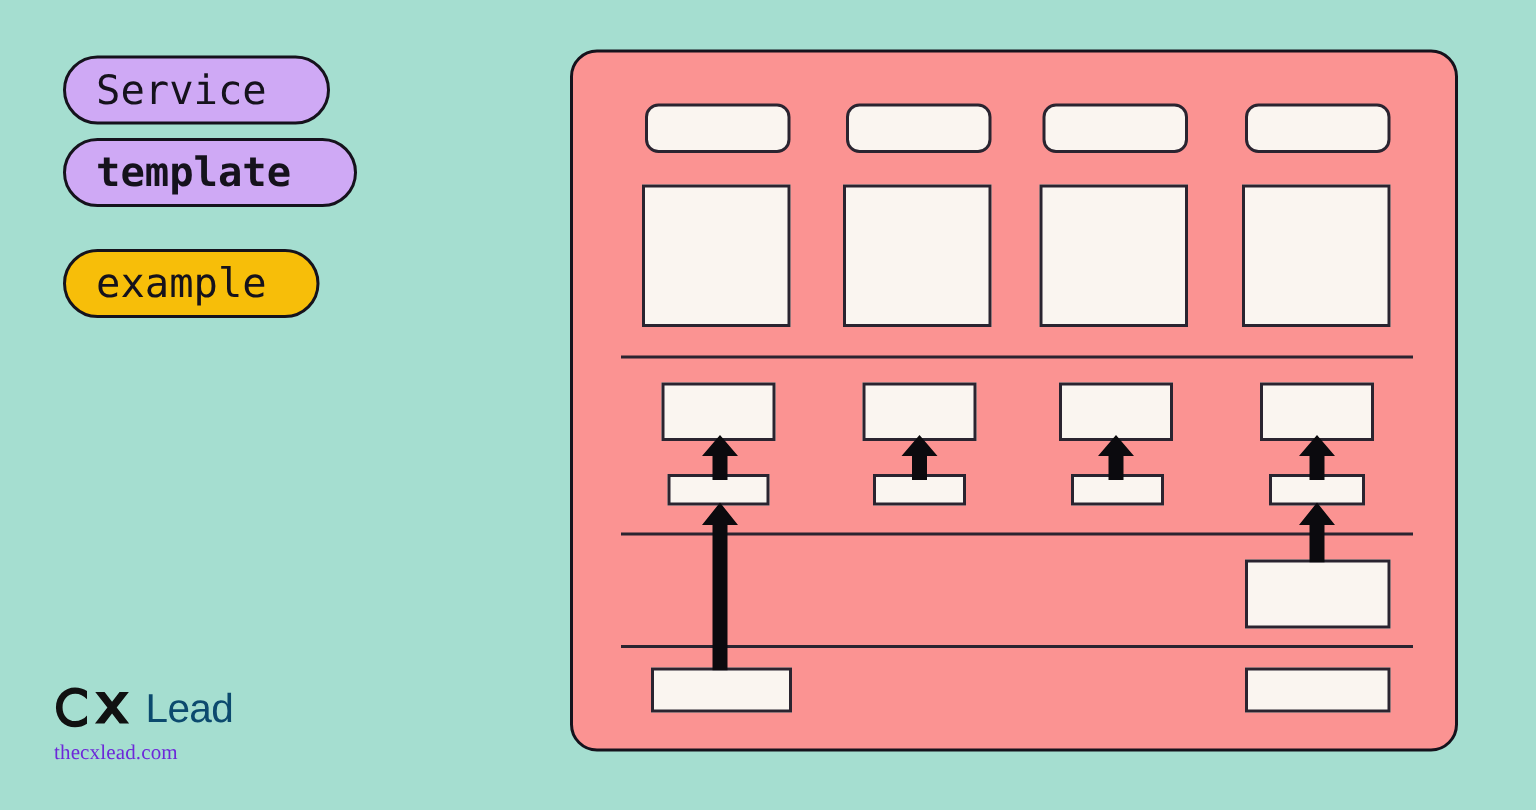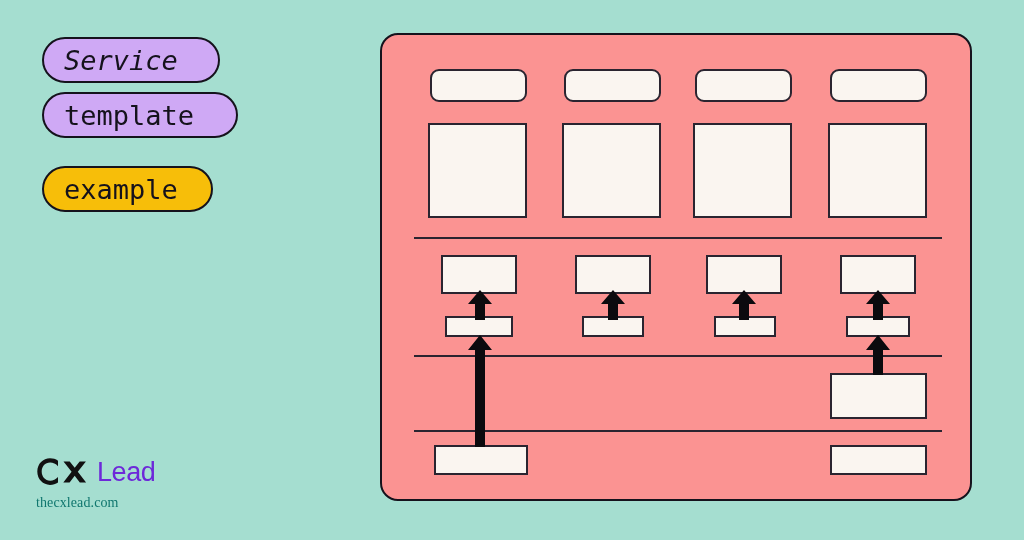--- a/index.html
+++ b/index.html
@@ -59,29 +59,29 @@
     height: 34px;
   }
   .logo-mark {
     width: 54px;
     height: 30px;
     display: block;
   }
   .logo-word {
     font-family: "Liberation Sans", sans-serif;
     font-size: 27px;
-    color: #6d28d9;
+    color: #0c4a6e;
     margin-left: 7px;
     line-height: 1;
     letter-spacing: -0.4px;
   }
   .logo-url {
     font-family: "Liberation Serif", "DejaVu Serif", serif;
     font-size: 14px;
-    color: #0f766e;
+    color: #6d28d9;
     margin-top: 6px;
     letter-spacing: 0.1px;
   }
 
   
   .panel {
     position: absolute;
     left: 380px;
     top: 33px;
     width: 592px;
@@ -108,24 +108,24 @@
   .arrow {
     position: absolute;
   }
 </style>
 </head>
 <body>
 
 <div id="stage">
 
   <div class="pill-stack">
-    <div class="pill p1" style="background:#cfa9f5;font-style:italic;">
+    <div class="pill p1" style="background:#cfa9f5;">
       <span>Service</span>
     </div>
-    <div class="pill p3" style="background:#cfa9f5;">
+    <div class="pill p3" style="background:#cfa9f5;font-weight:bold;">
       <span>template</span>
     </div>
     <div class="pill p4" style="background:#f7be09;margin-top:28px;">
       <span>example</span>
     </div>
   </div>
 
   <div class="logo-block">
     <div class="logo-row">
       <svg class="logo-mark" viewBox="0 0 54 30">

